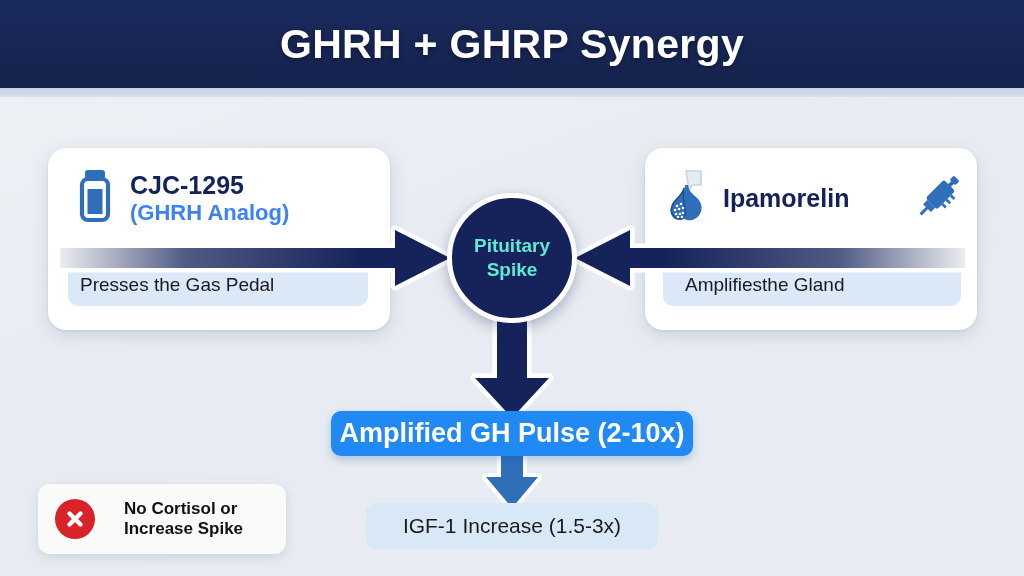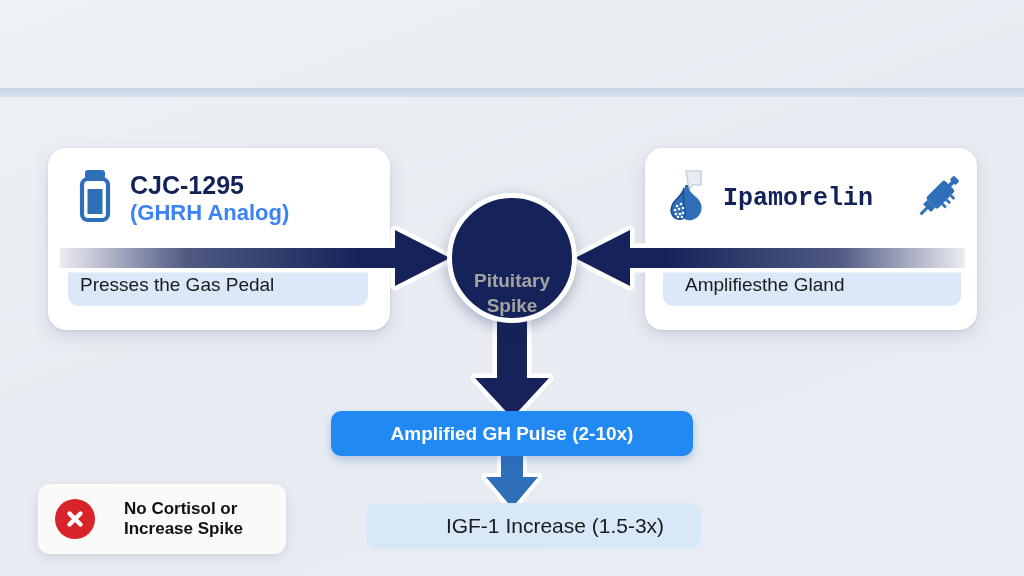--- a/index.html
+++ b/index.html
@@ -54,21 +54,21 @@
   #card-right { left: 645px; top: 148px; width: 332px; height: 182px; }
 
   .card-head {
     position: absolute;
     top: 20px;
     display: flex;
     align-items: center;
     gap: 14px;
   }
   #card-left .card-head  { left: 26px; }
-  #card-right .card-head { left: 14px; right: 10px; font-family: Liberation Mono, monospace; }
+  #card-right .card-head { left: 14px; right: 10px; }
 
   .card-titles {
     display: flex;
     flex-direction: column;
     line-height: 1.16;
   }
   .card-title {
     color: #13235a;
     font-size: 25px;
     font-weight: bold;
@@ -103,22 +103,22 @@
     position: absolute;
     left: 447px; top: 193px;
     width: 130px; height: 130px;
     border-radius: 50%;
     background: #16235a;
     border: 5px solid #ffffff;
     box-sizing: border-box;
     display: flex;
     flex-direction: column;
     align-items: center;
-    justify-content: flex-end;
-    color: #a3a3a3;
+    justify-content: center;
+    color: #5eead4;
     font-size: 19px;
     font-weight: bold;
     line-height: 1.28;
     box-shadow: 0 5px 14px rgba(20,35,85,0.30);
     z-index: 5;
   }
 
   
   #arrow-layer {
     position: absolute;
@@ -132,39 +132,38 @@
   #gh-pulse-box {
     position: absolute;
     left: 331px; top: 411px;
     width: 362px; height: 45px;
     border-radius: 10px;
     background: #2189f3;
     display: flex;
     align-items: center;
     justify-content: center;
     color: #ffffff;
-    font-size: 19px;
+    font-size: 27px;
     font-weight: bold;
     box-shadow: 0 4px 10px rgba(30,90,170,0.28);
     z-index: 4;
   }
   #igf-box {
     position: absolute;
     left: 366px; top: 503px;
     width: 292px; height: 46px;
     border-radius: 10px;
     background: #d9e8f7;
     display: flex;
     align-items: center;
     justify-content: center;
     color: #1b1b1b;
     font-size: 21px;
     font-weight: normal;
     z-index: 4;
-    padding-left: 43px;
   }
 
   
   #safety-badge {
     position: absolute;
     left: 38px; top: 484px;
     width: 248px; height: 70px;
     border-radius: 12px;
     background: #fafaf8;
     box-shadow: 0 4px 12px rgba(30,45,90,0.13);
@@ -189,20 +188,23 @@
     font-weight: bold;
     color: #111111;
     line-height: 1.2;
   }
 </style>
 </head>
 <body>
 
 <div id="stage">
 
+  <div class="header">
+    <div class="header-title">GHRH + GHRP Synergy</div>
+  </div>
   <div class="header-underline"></div>
 
   <svg id="arrow-layer" viewBox="0 0 1024 576">
 
     <g>
       <path d="M 60 248 L 395 248 L 395 230 L 450 258 L 395 286 L 395 268 L 60 268 Z" fill="none" stroke="#ffffff" stroke-width="9" stroke-linejoin="round"></path>
       <path d="M 60 248 L 395 248 L 395 230 L 450 258 L 395 286 L 395 268 L 60 268 Z" fill="#16235a"></path>
       <rect x="60" y="248" width="300" height="20" fill="url(#gradLeft)"></rect>
     </g>
 

